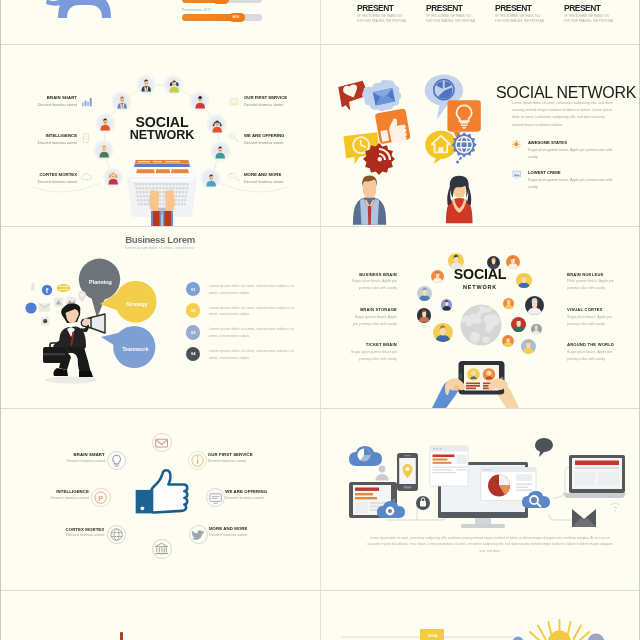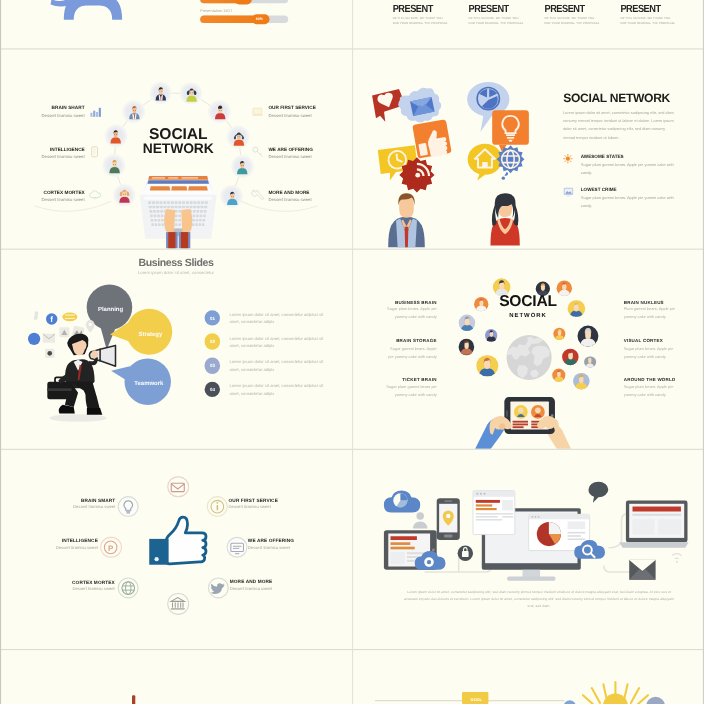--- a/index.html
+++ b/index.html
@@ -477,21 +477,21 @@
 
     <svg style="position:absolute;left:123px;top:127px;width:34px;height:54px" viewBox="0 0 38 54">
       <path d="M17 26 q9.5 0 12.5 8 q2.4 6 2.4 20 L2.1 54 q0 -14 2.4 -20 q3 -8 12.5 -8 z" fill="#cf3727"></path>
       <path d="M11.4 26.5 q1.4 8 5.6 11 q4.2 -3 5.6 -11 l2.6 1.2 q-2 11 -8.2 15 q-6.2 -4 -8.2 -15 z" fill="#f6c89b"></path>
       <path d="M10 11 q0 -8.4 7 -8.4 q7 0 7 8.4 l0 5.6 q0 8.6 -7 8.6 q-7 0 -7 -8.6 z" fill="#f6c89b"></path>
       <path d="M6.6 14.5 q-1.6 -13.5 10.4 -13.5 q12 0 10.4 13.5 q-.6 7.6 -3 11.5 q1.6 -8 -.6 -13.8 q-4.4 2.4 -10 1.6 q-4 2 -3.8 12.2 q-2.6 -3.8 -3.4 -11.5 z" fill="#30343c"></path>
       <path d="M6.4 13.5 q-4 10 -2.4 20 q3.4 1.4 4.4 -3 q-2.4 -8 -1 -17 z" fill="#30343c"></path>
       <path d="M27.6 13.5 q4 10 2.4 20 q-3.4 1.4 -4.4 -3 q2.4 -8 1 -17 z" fill="#30343c"></path>
     </svg>
 
-    <div style="position:absolute;left:191px;top:39.5px;font-size:11px;font-weight:bold;color:#1d1d1b;letter-spacing:-.3px;line-height:1">SOCIAL NETWORK</div>
+    <div style="position:absolute;left:175px;top:39.5px;font-size:16px;font-weight:normal;color:#1d1d1b;letter-spacing:-.3px;line-height:1">SOCIAL NETWORK</div>
     <div style="position:absolute;left:191px;top:55px;width:104px;font-size:3.5px;color:#aba69d;line-height:2.05">Lorem ipsum dolor sit amet, consetetur sadipscing elitr, sed diam nonumy eirmod tempor invidunt ut labore et dolore. Lorem ipsum dolor sit amet, consetetur sadipscing elitr, sed diam nonumy eirmod tempor invidunt ut labore.</div>
 
     <svg style="position:absolute;left:191px;top:94.5px;width:8.5px;height:8.5px" viewBox="0 0 18 18">
       <circle cx="9" cy="9" r="4" fill="#ef8b2c"></circle>
       <g stroke="#ef8b2c" stroke-width="1.5" stroke-linecap="round">
         <path d="M9 0.6 L9 3.4 M9 14.6 L9 17.4 M0.6 9 L3.4 9 M14.6 9 L17.4 9"></path>
         <path d="M3 3 L5 5 M13 13 L15 15 M15 3 L13 5 M5 13 L3 15"></path>
       </g>
     </svg>
     <div style="position:absolute;left:207px;top:95px;width:100px">
@@ -505,21 +505,21 @@
       <path d="M3.4 12.2 L7.4 7.2 L10 10 L12.6 7.8 L15.8 12.2 z" fill="#8aa3cc"></path>
       <path d="M6 16 L13 16 L13 17 L6 17 z" fill="#bccbe6"></path>
     </svg>
     <div style="position:absolute;left:207px;top:125px;width:100px">
       <div style="font-size:4.2px;font-weight:bold;color:#242424">LOWEST CRIME</div>
       <div style="font-size:3.6px;color:#a6a199;line-height:1.85;margin-top:2px;width:90px">Sugar plum gummi bears. Apple pie yummi cake with candy.</div>
     </div>
   </div>
 
   <div class="slide" id="s5" style="left:1px;top:227px;width:318px;height:181px">
-    <div style="position:absolute;left:0;top:6.5px;width:318px;text-align:center;font-size:9.6px;font-weight:bold;color:#6f6f6f;letter-spacing:-.35px">Business Slides</div>
+    <div style="position:absolute;left:0;top:6.5px;width:318px;text-align:center;font-size:9.6px;font-weight:bold;color:#6f6f6f;letter-spacing:-.35px">Business Lorem</div>
     <div style="position:absolute;left:0;top:18.4px;width:318px;text-align:center;font-size:3.9px;color:#bdb9b0">Lorem ipsum dolor sit amet, consectetur</div>
 
     <svg style="position:absolute;left:20px;top:28px;width:140px;height:130px" viewBox="0 0 140 130">
 
       <g>
         <circle cx="78.5" cy="24.3" r="20.7" fill="#6e7379"></circle>
         <path d="M70 41 L85 41 L76 63 z" fill="#6e7379"></path>
       </g>
       <g>
         <circle cx="114.7" cy="46.6" r="20.9" fill="#f2ce4b"></circle>

